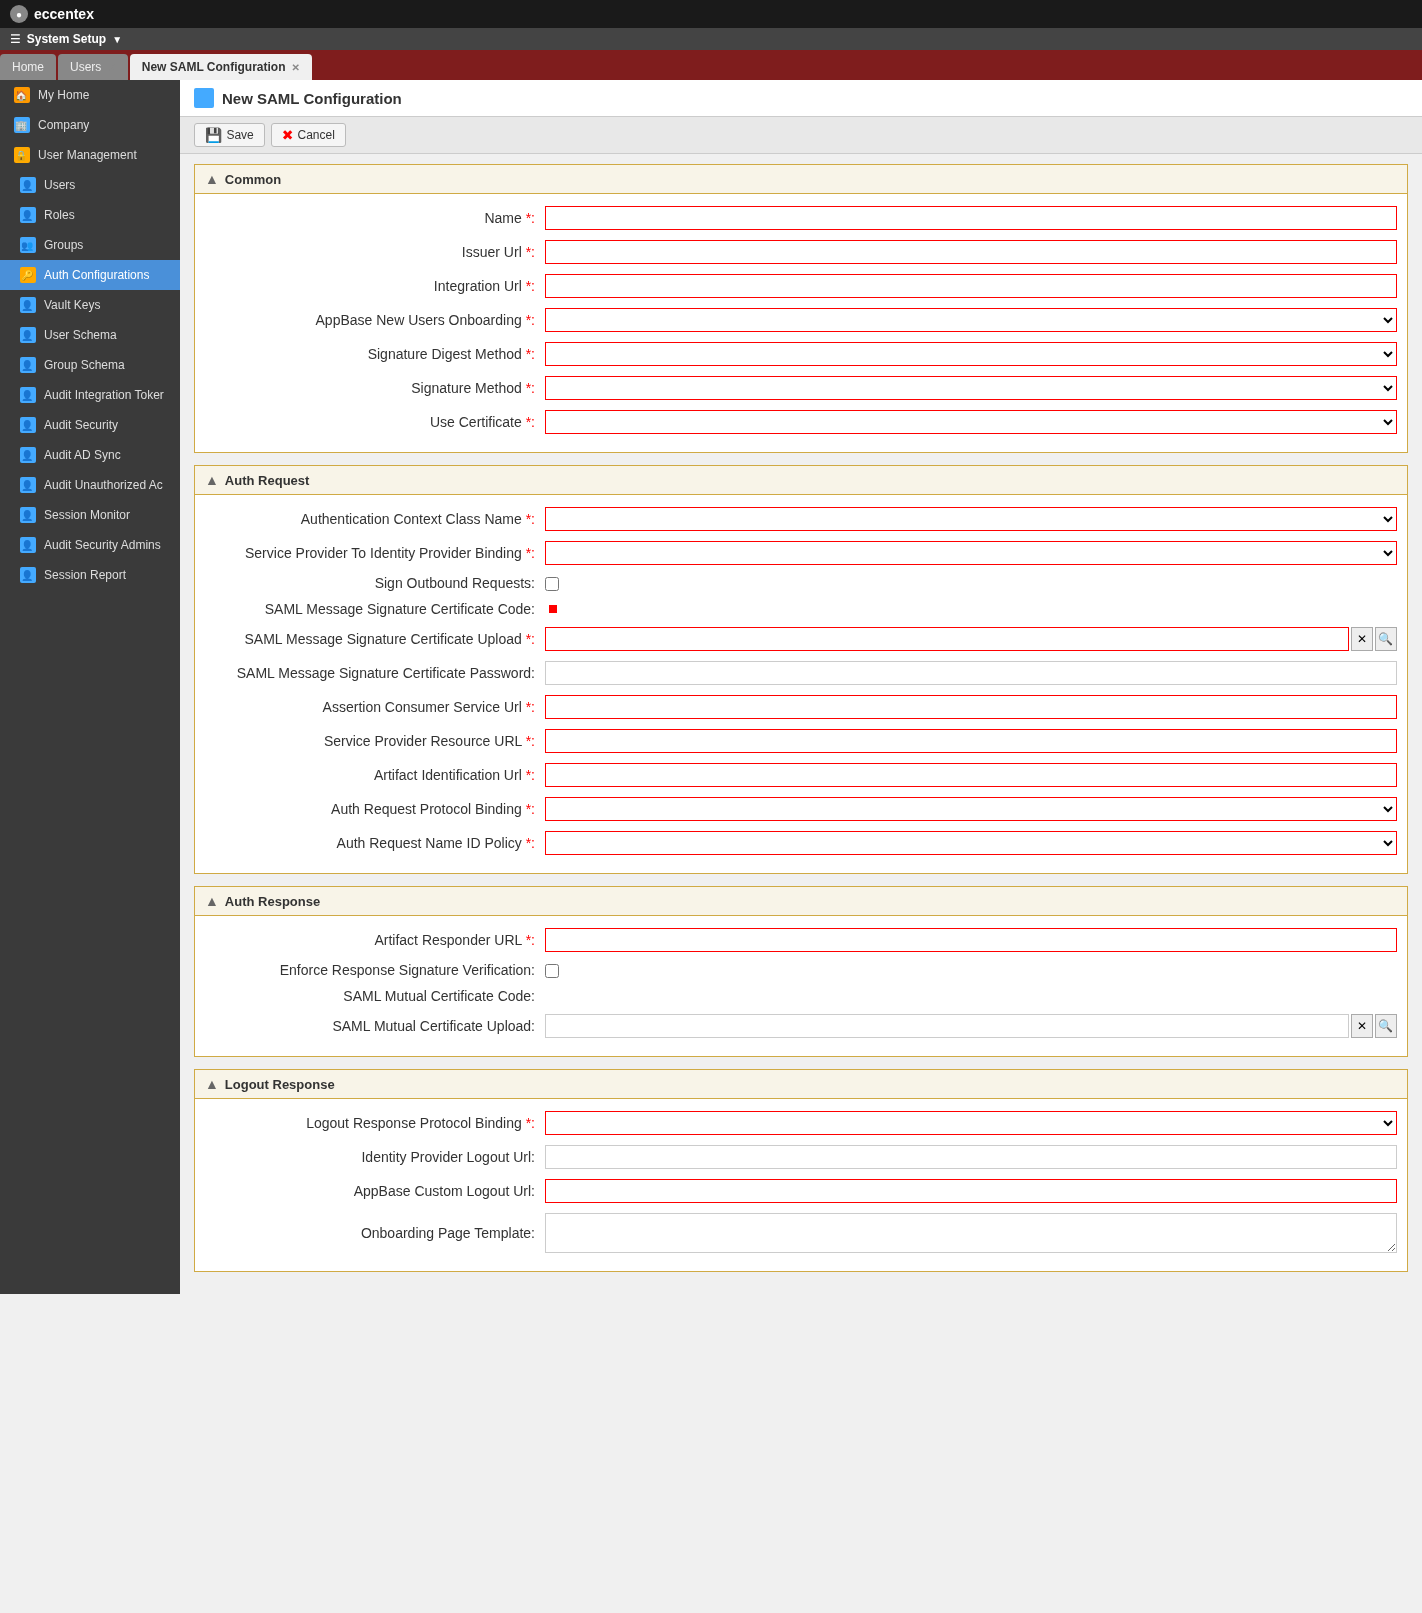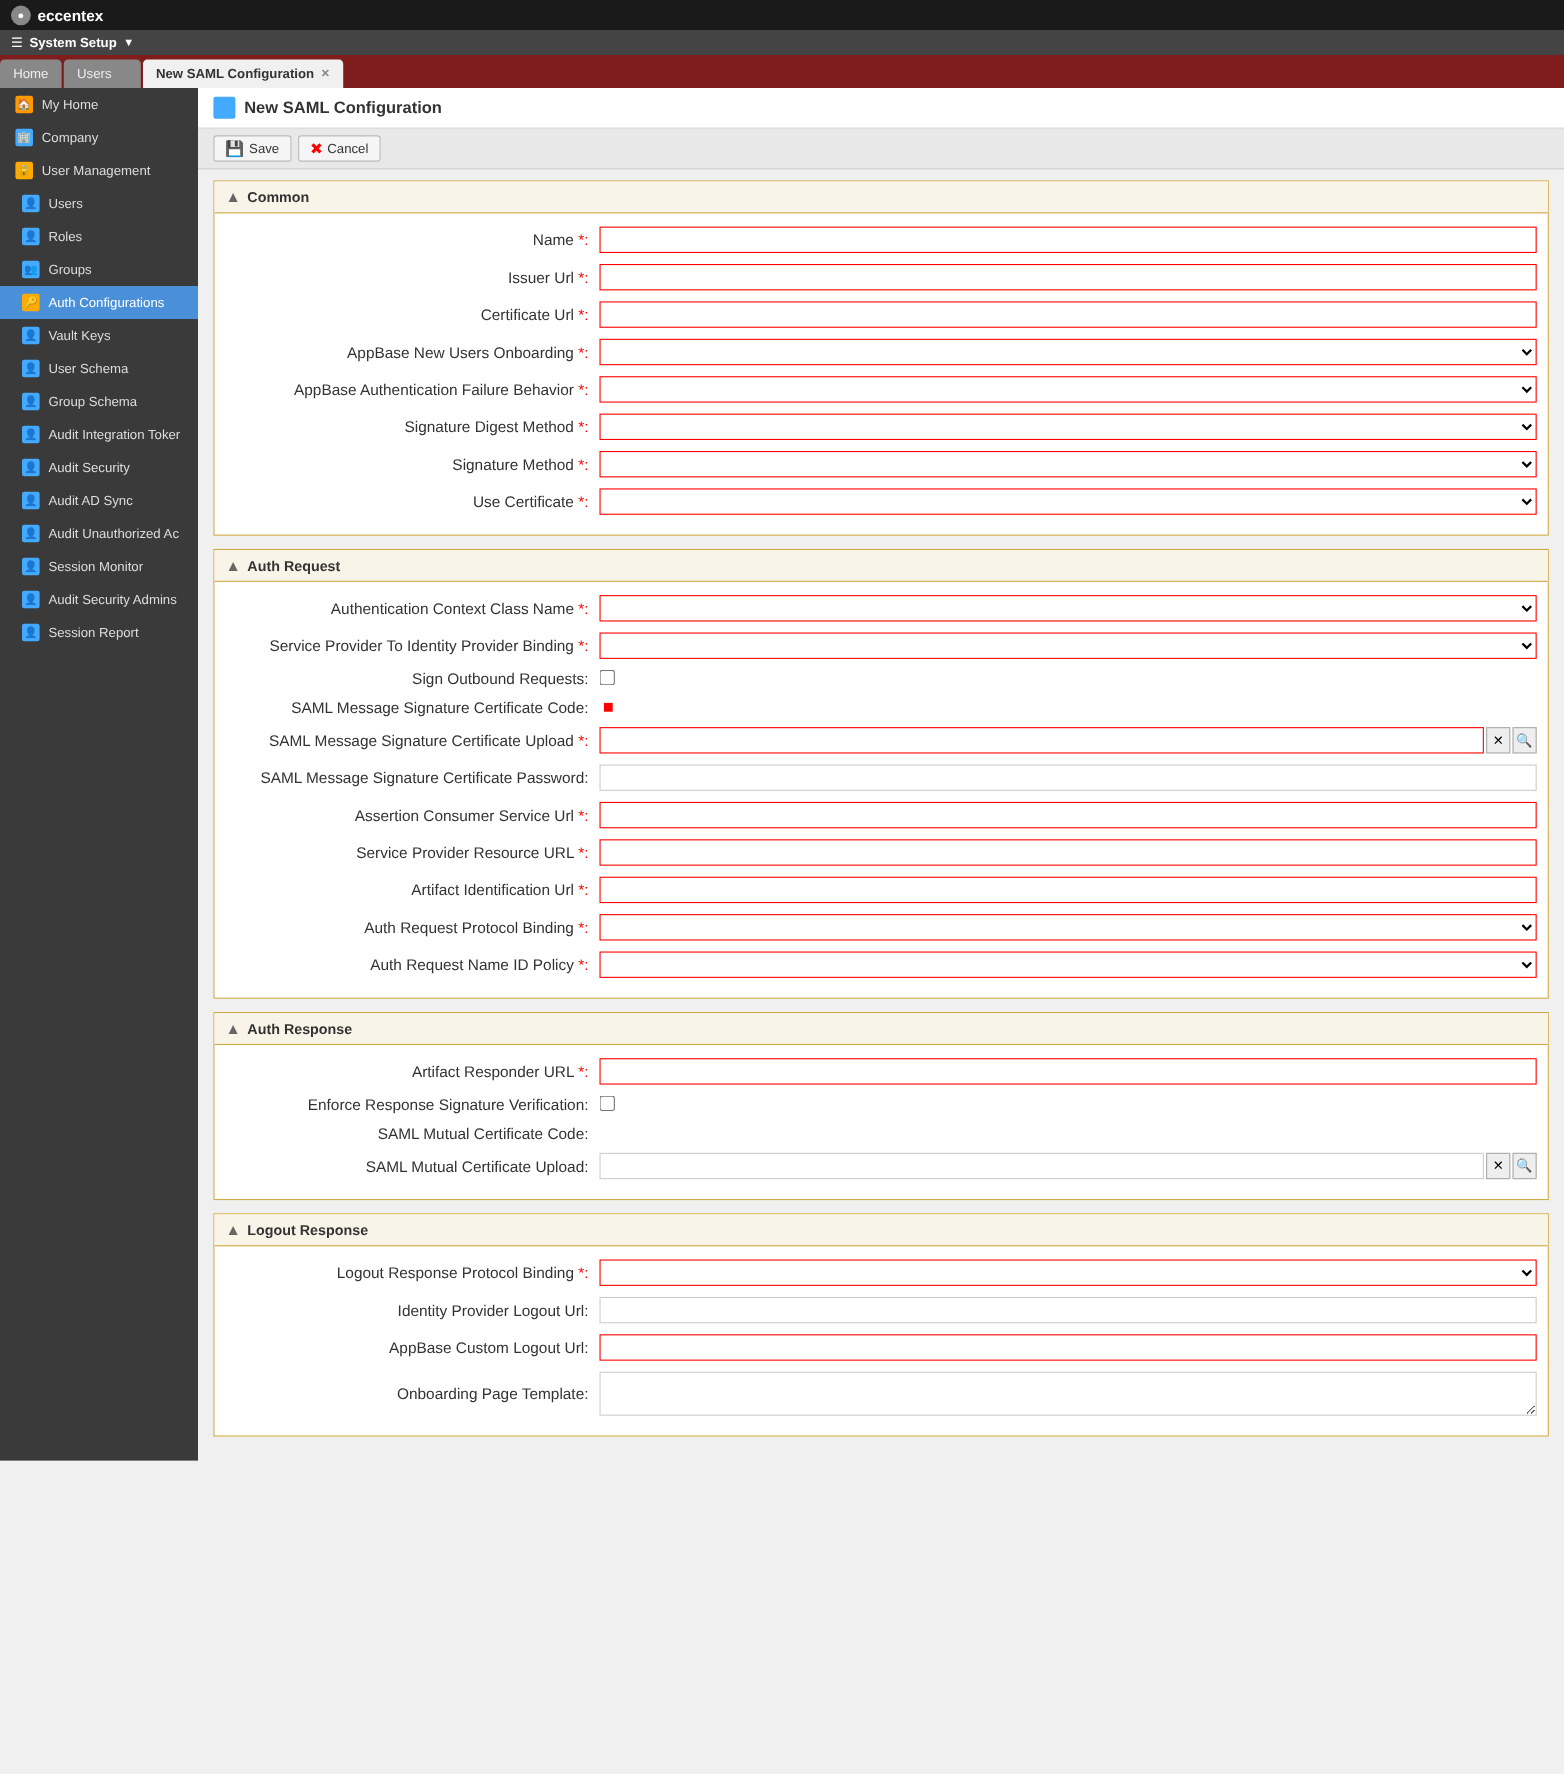--- a/index.html
+++ b/index.html
@@ -213,21 +213,21 @@
       background: #eee;
       cursor: pointer;
       display: flex;
       align-items: center;
       justify-content: center;
       font-size: 12px;
     }
 
     .checkbox-row {
       display: flex;
-      align-items: flex-start;
+      align-items: flex-end;
       margin-bottom: 6px;
       padding: 2px 10px;
     }
     .checkbox-row .form-label { }
     .checkbox-row input[type=checkbox] { width: 14px; height: 14px; }
 
     .red-dot {
       width: 8px; height: 8px;
       background: red;
       display: inline-block;
@@ -386,45 +386,36 @@
           <div class="form-row">
             <div class="form-label">
               <span>Issuer Url</span>
               <span class="req"> *:</span>
             </div>
             <input class="form-control required" type="text" style="">
           </div>
 
           <div class="form-row">
             <div class="form-label">
-              <span>Certificate Url</span>
+              <span>Integration Url</span>
               <span class="req"> *:</span>
             </div>
             <input class="form-control required" type="text" style="">
           </div>
 
           <div class="form-row">
             <div class="form-label">
               <span>AppBase New Users Onboarding</span>
               <span class="req"> *:</span>
             </div>
             <select class="form-control-select">
               <option value=""></option>
             </select>
           </div>
 
-          <div class="form-row">
-            <div class="form-label">
-              <span>AppBase Authentication Failure Behavior</span>
-              <span class="req"> *:</span>
-            </div>
-            <select class="form-control-select">
-              <option value=""></option>
-            </select>
-          </div>
 
           <div class="form-row">
             <div class="form-label">
               <span>Signature Digest Method</span>
               <span class="req"> *:</span>
             </div>
             <select class="form-control-select">
               <option value=""></option>
             </select>
           </div>

